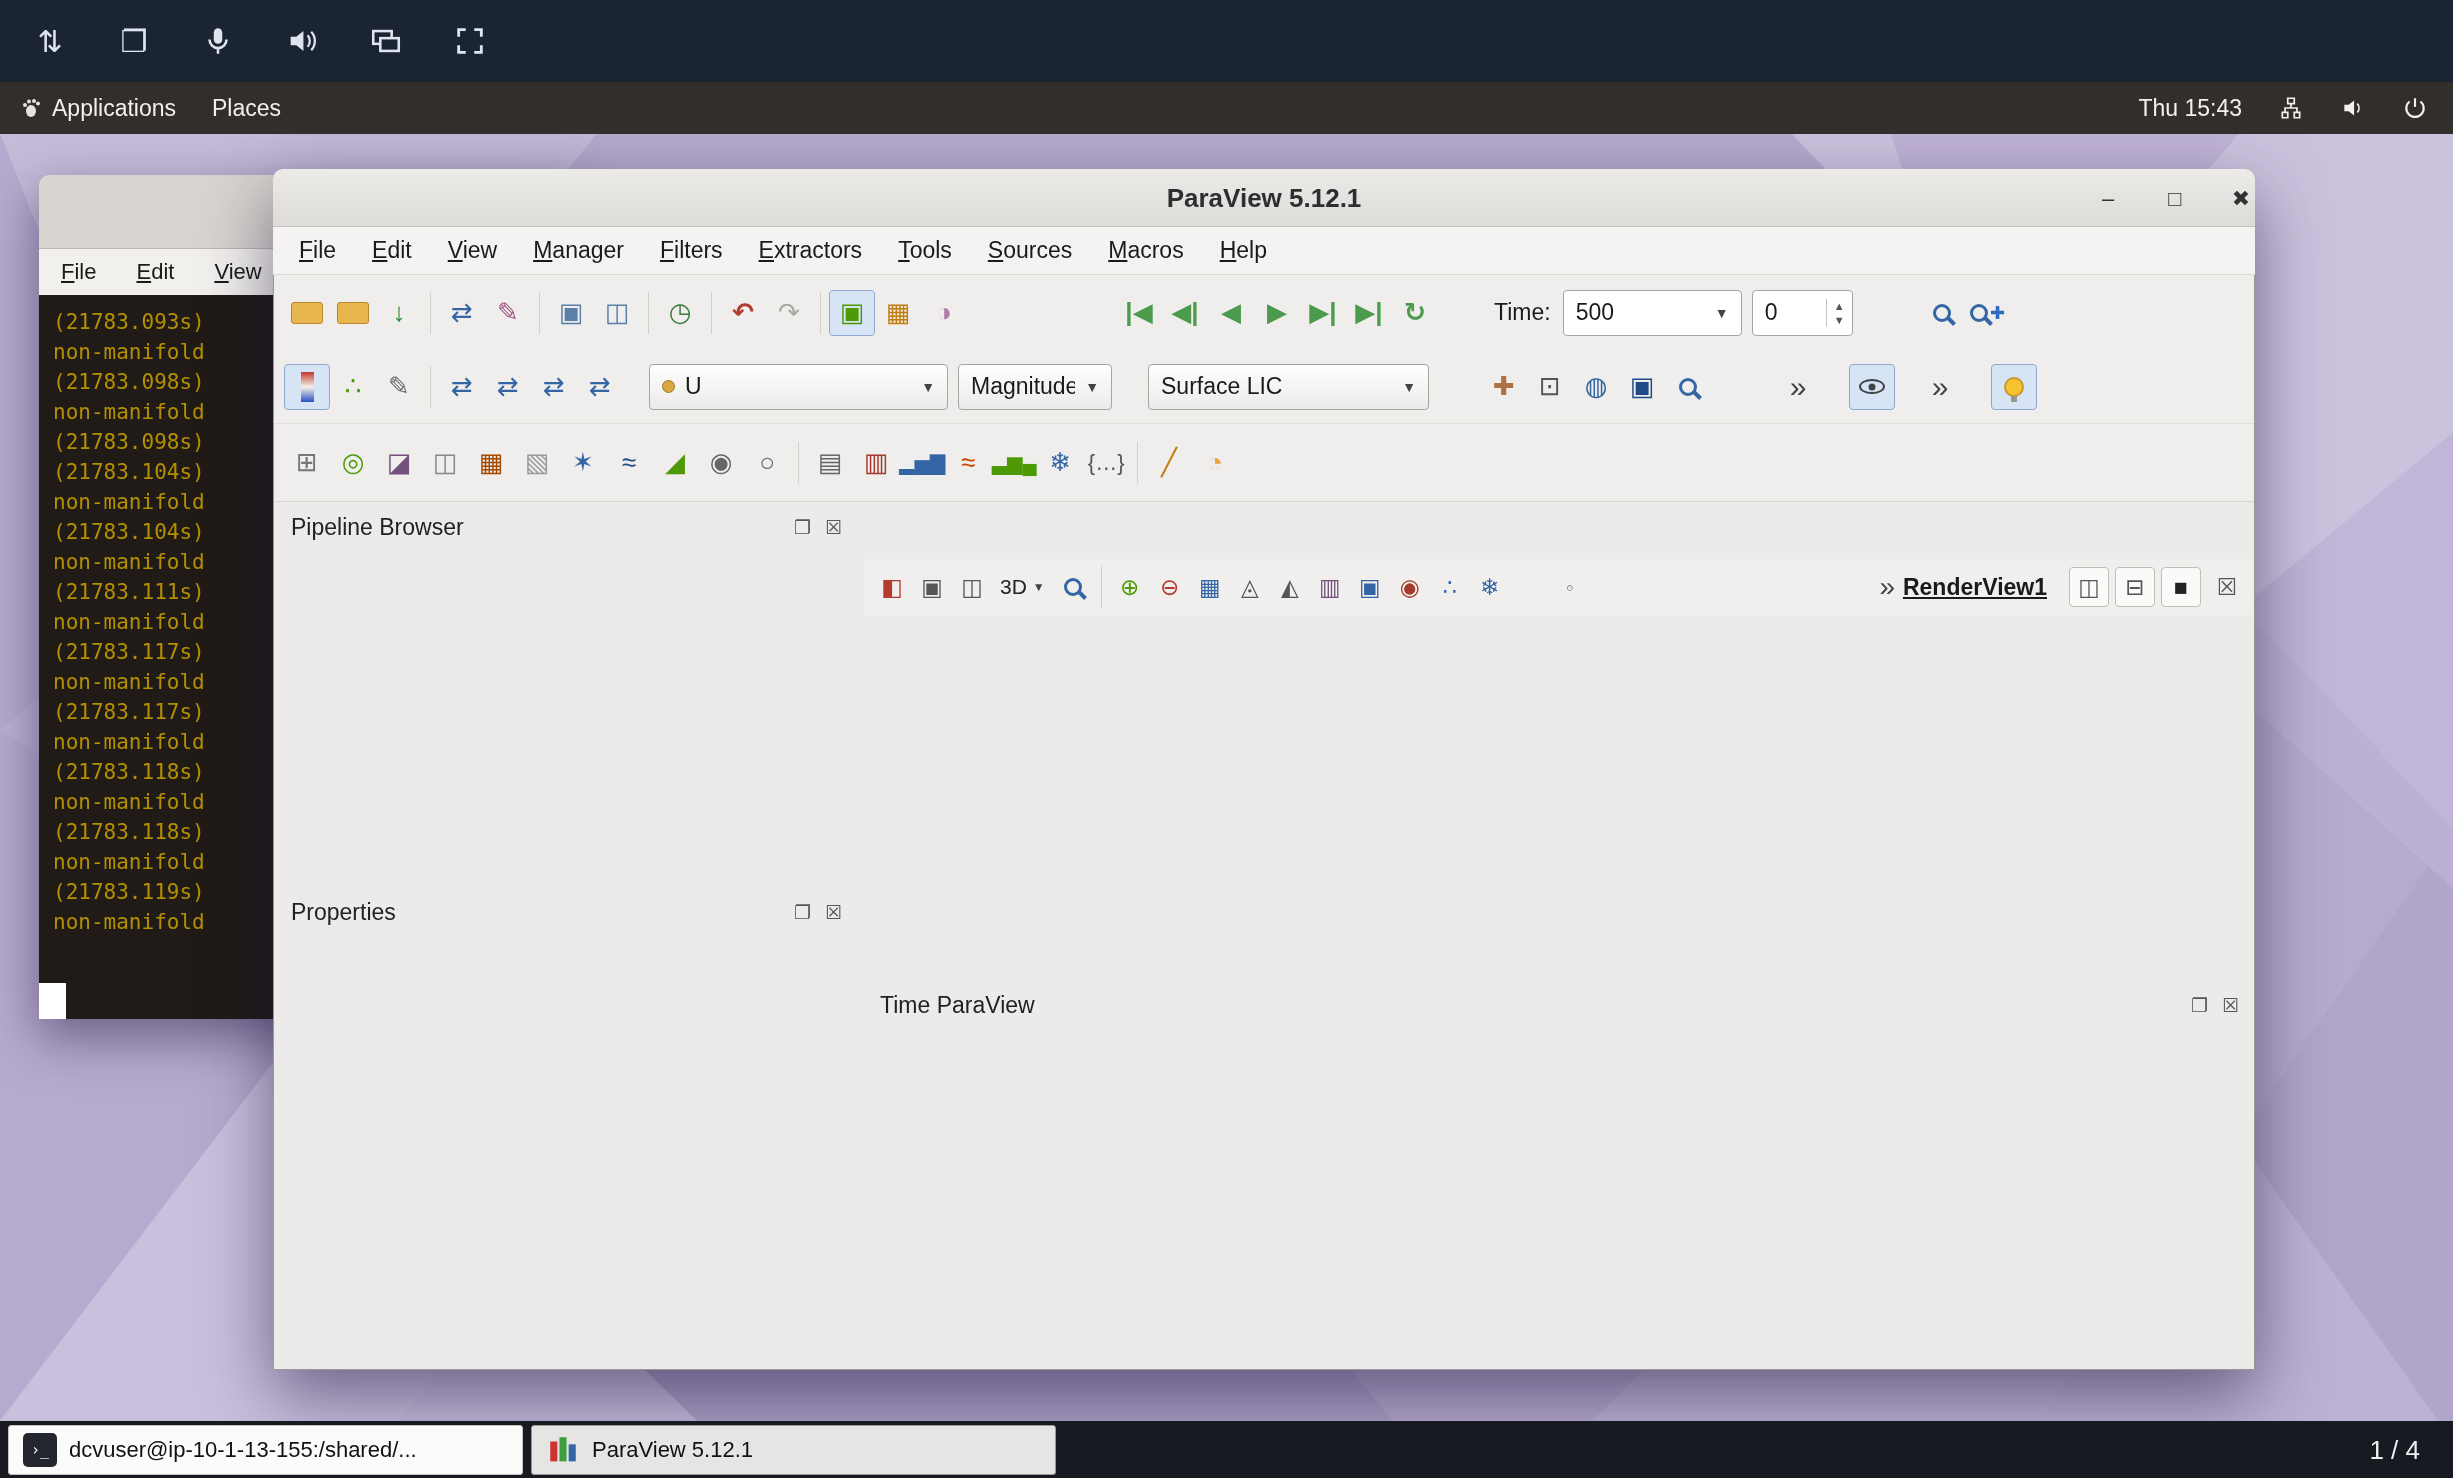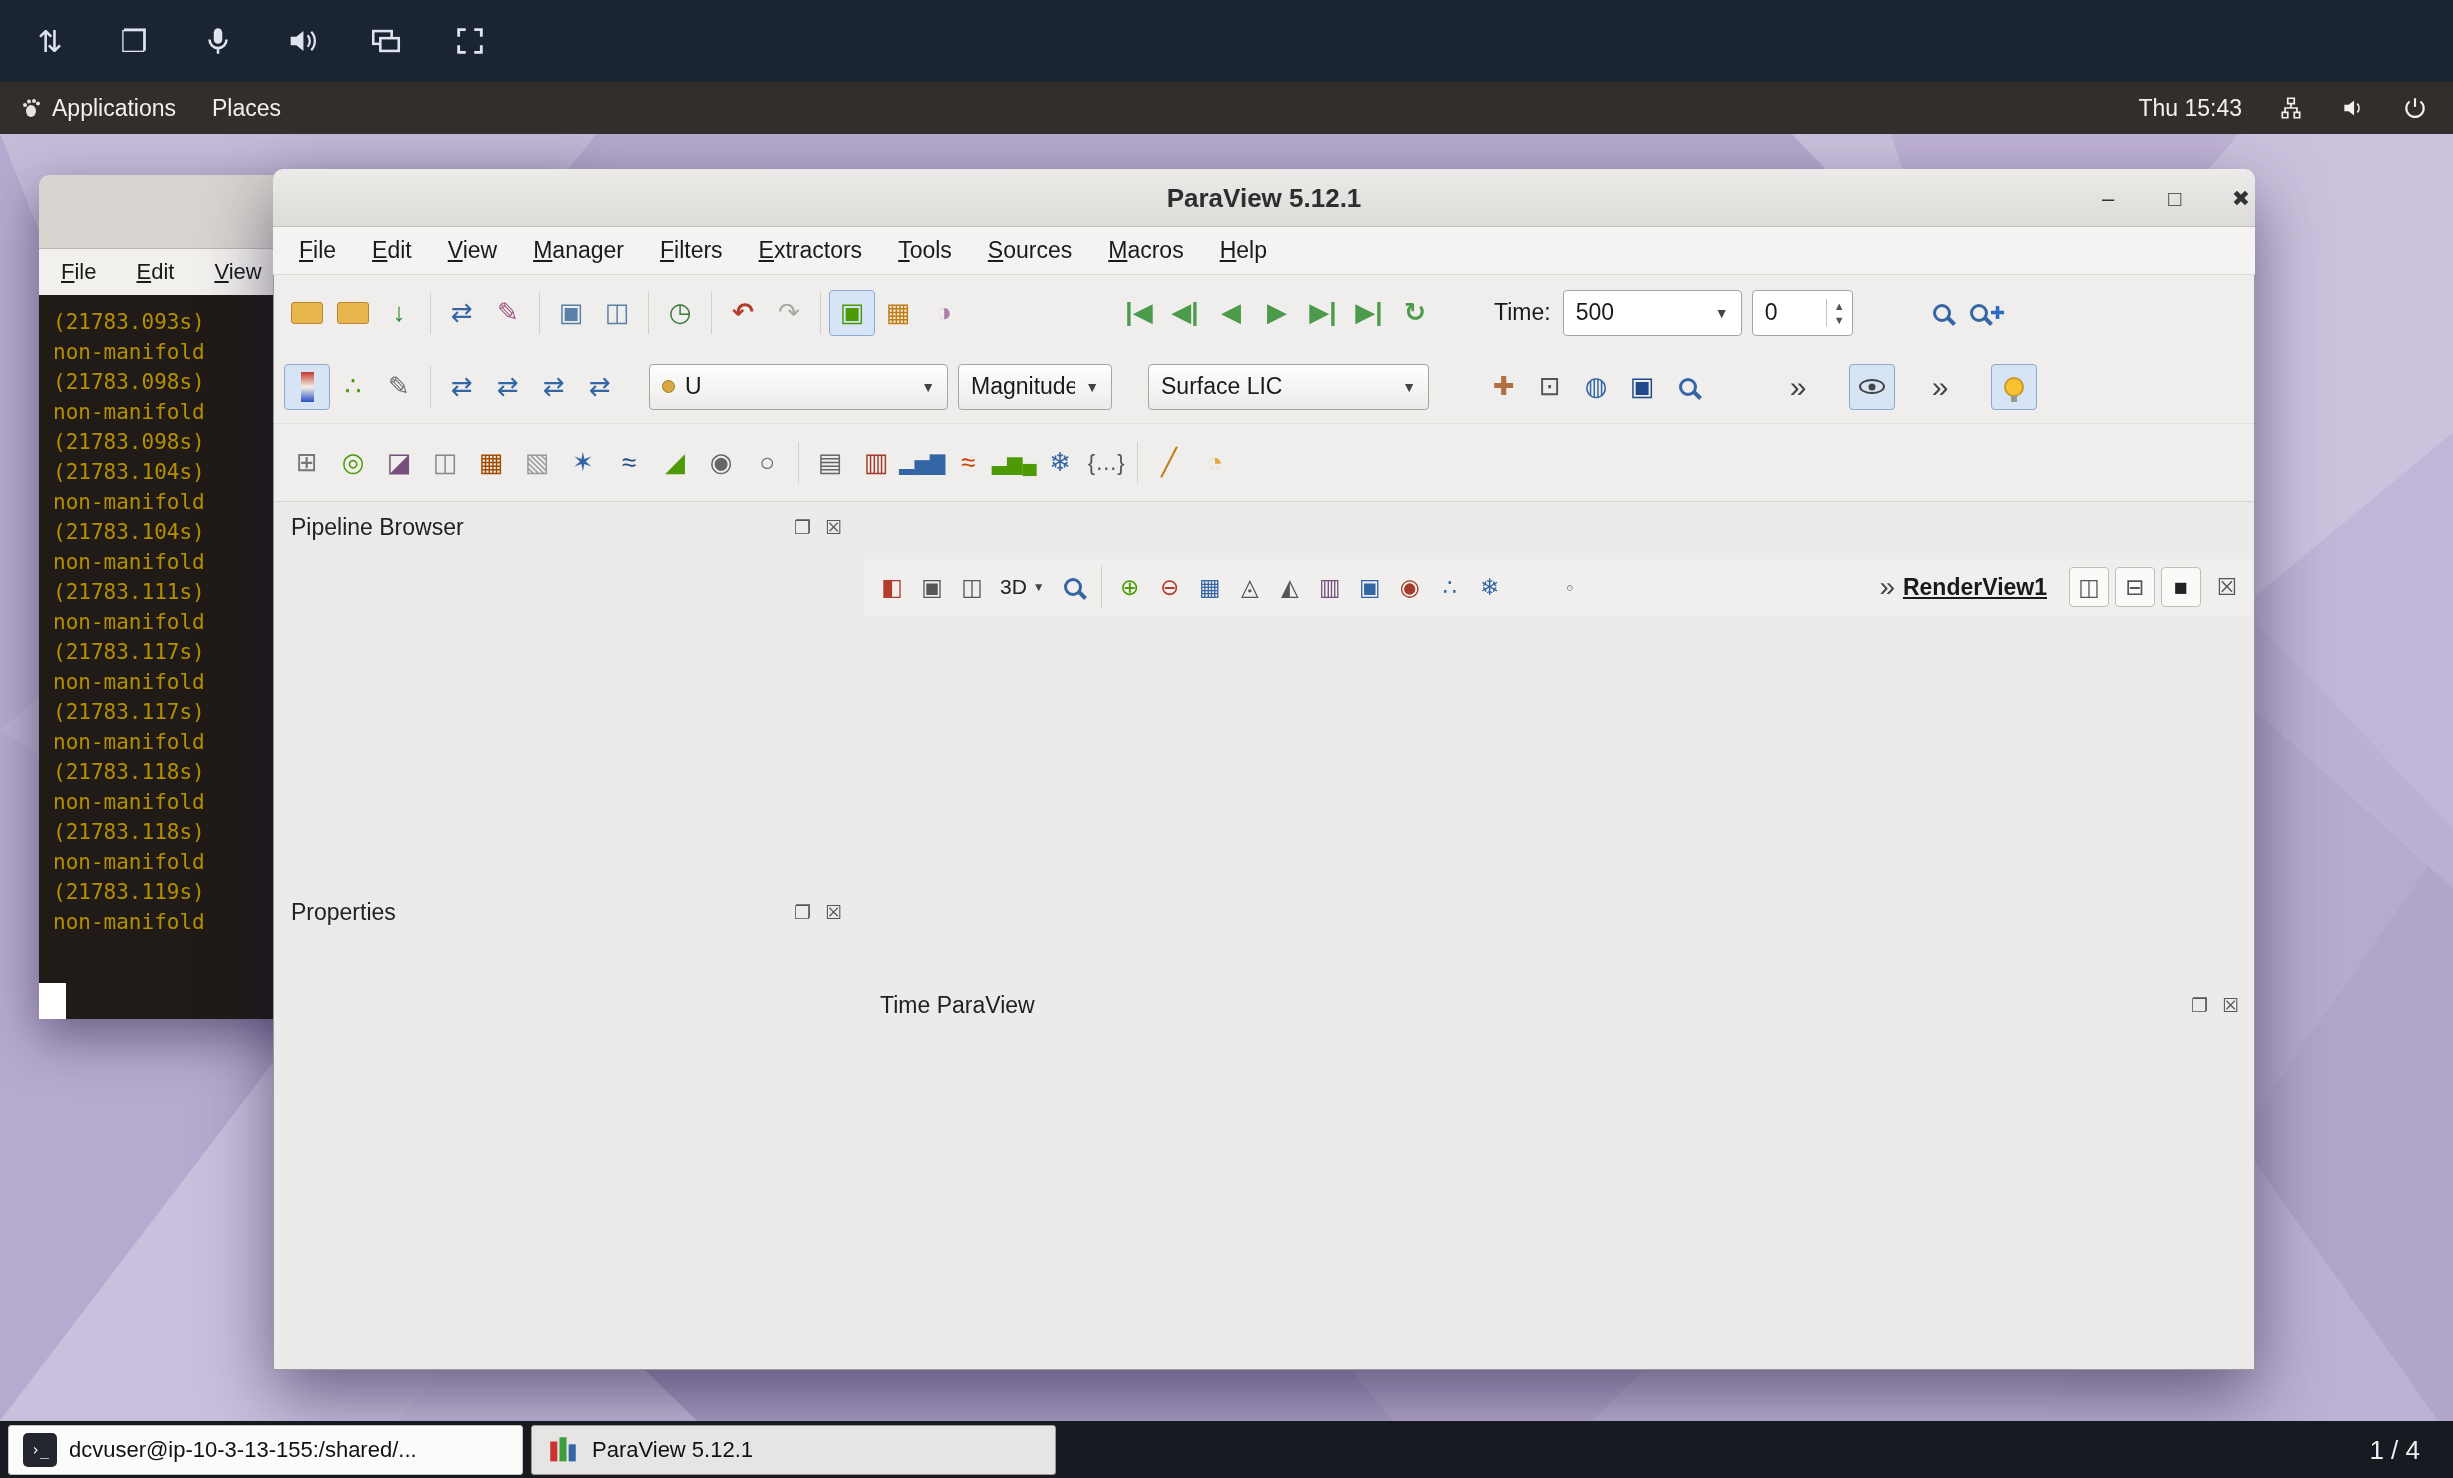--- a/index.html
+++ b/index.html
@@ -620,21 +620,21 @@
       <svg width="26" height="26" viewBox="0 0 24 24">
           <path d="M12 3v8" stroke="#f2f1ef" stroke-width="2"></path>
           <path d="M7 6a8 8 0 1 0 10 0" stroke="#f2f1ef" fill="none" stroke-width="2"></path>
         </svg>
     </span>
   </div>
 
   <div class="w taskbar">
     <div class="taskbtn" style="width:515px;background:#fbfbfa;border:1px solid #c5c3c0">
       <span style="width:34px;height:34px;background:#24262d;border-radius:5px;color:#fff;font-size:15px;display:flex;align-items:center;justify-content:center;font-family:'DejaVu Sans Mono',monospace">›_</span>
-      <span style="overflow:hidden;text-overflow:ellipsis">dcvuser@ip-10-3-13-155:/shared/...</span>
+      <span style="overflow:hidden;text-overflow:ellipsis">dcvuser@ip-10-1-13-155:/shared/...</span>
     </div>
     <div class="taskbtn" style="width:525px;background:#e6e5e3;border:1px solid #9a9894">
       <svg width="34" height="34" viewBox="0 0 24 24">
           <rect x="3" y="6" width="5" height="14" fill="#cc3333"></rect>
           <rect x="9.5" y="3" width="5" height="17" fill="#3d9e3d"></rect>
           <rect x="16" y="8" width="5" height="12" fill="#3465a4"></rect>
         </svg>
       <span style="overflow:hidden;text-overflow:ellipsis">ParaView 5.12.1</span>
     </div>
     <span class="ws">1 / 4</span>

